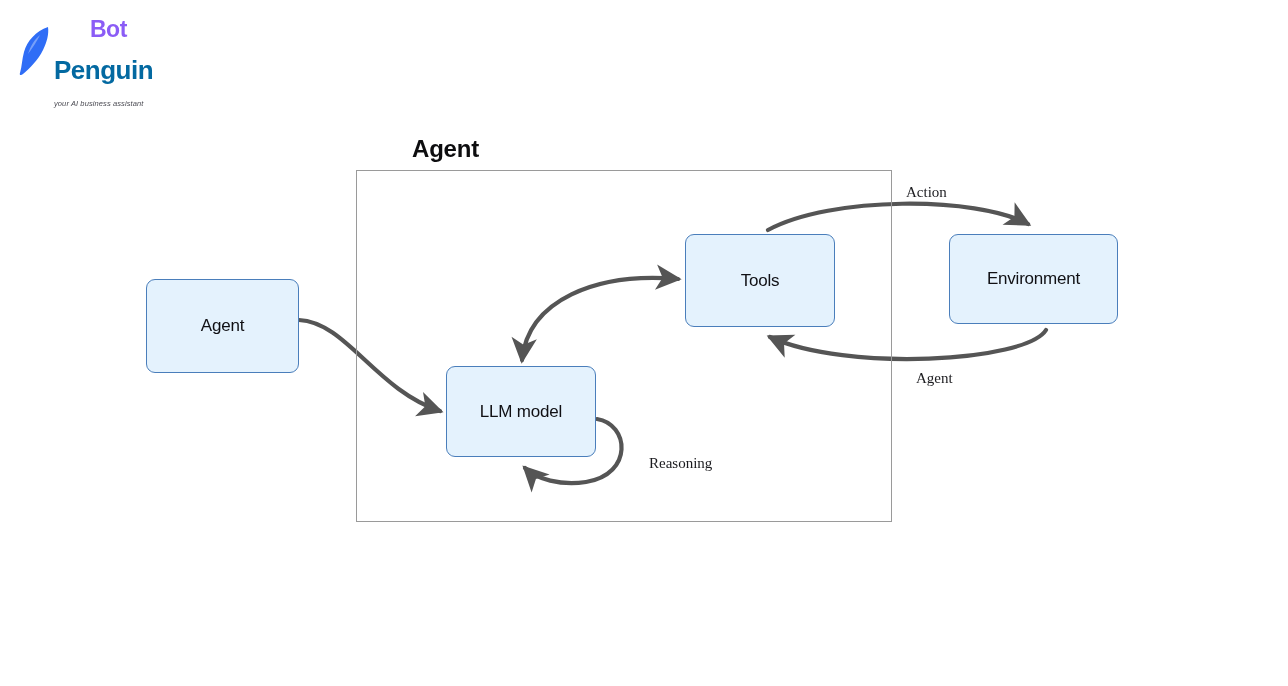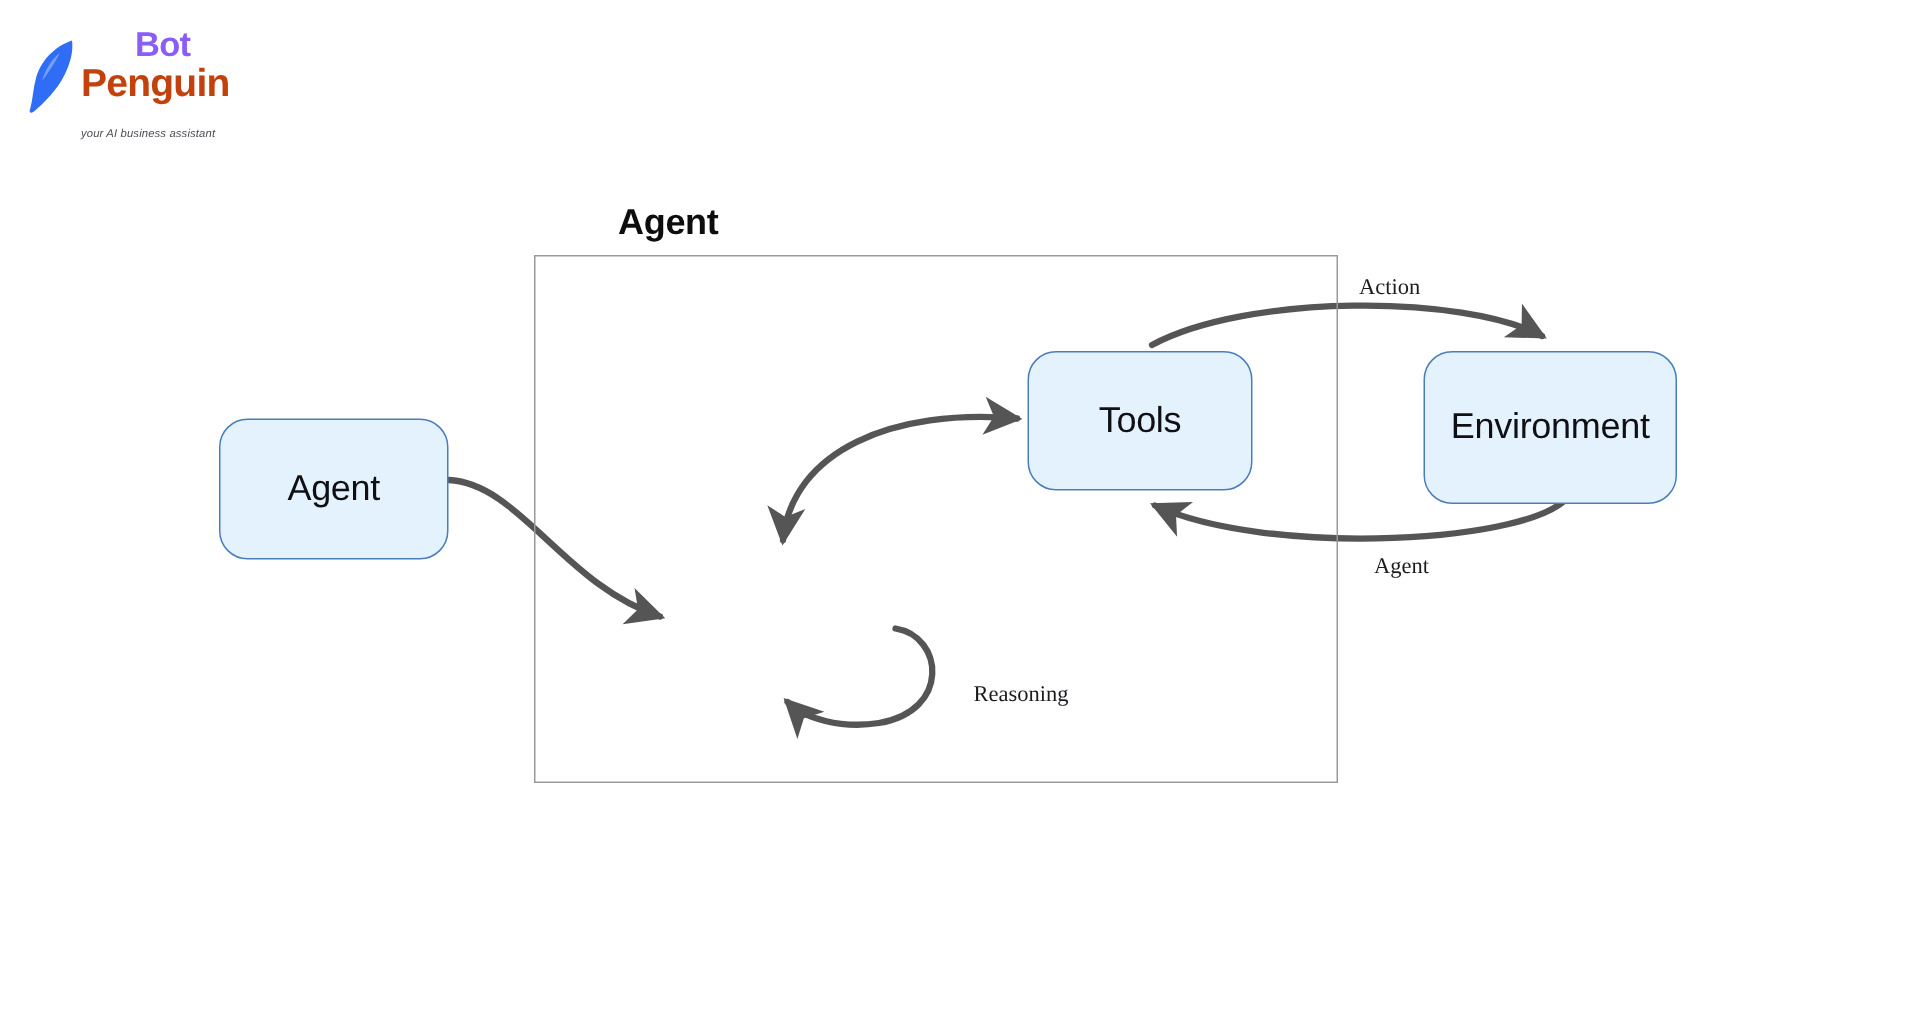--- a/index.html
+++ b/index.html
@@ -41,22 +41,22 @@
     letter-spacing: -0.5px;
     line-height: 1.0;
   }
   #logo-bot {
     font-size: 23px;
     color: #8b5cf6;
     margin-left: 36px;
   }
   #logo-penguin {
     font-size: 26px;
-    color: #c2410c;
-    margin-top: 1px;
+    color: #0369a1;
+    margin-top: 16px;
   }
   #logo-tagline {
     font-size: 7.5px;
     color: #4a4a52;
     font-style: italic;
     margin-top: 16px;
     letter-spacing: 0.1px;
     white-space: nowrap;
   }
 
@@ -96,32 +96,32 @@
     color: #0d0d0f;
     letter-spacing: -0.2px;
   }
 
   
   .node {
     position: absolute;
     box-sizing: border-box;
     background: #e4f2fd;
     border: 1.4px solid #4a7ebb;
-    border-radius: 19px;
+    border-radius: 9px;
     display: flex;
     align-items: center;
     justify-content: center;
     color: #101014;
-    font-size: 24px;
+    font-size: 17px;
     letter-spacing: -0.2px;
   }
   #node-task        { left: 130px; top: 279px; width: 153px; height: 94px; }
   #node-llm         { left: 430px; top: 366px; width: 150px; height: 91px; }
   #node-tools       { left: 669px; top: 234px; width: 150px; height: 93px; }
-  #node-environment { left: 933px; top: 234px; width: 169px; height: 102px; }
+  #node-environment { left: 933px; top: 234px; width: 169px; height: 90px; }
 
   
   .edge-label {
     position: absolute;
     font-size: 15px;
     color: #1b1b1f;
     white-space: nowrap;
     font-family: Liberation Serif, serif;
   }
   #label-action    { left: 890px; top: 184px; }
@@ -167,20 +167,23 @@
     <path d="M581,419 C613,424 618,474 570,482 C545,486 520,479 509,468" fill="none" stroke="#555555" stroke-width="4.2" stroke-linecap="round" marker-end="url(#arrowEnd)"></path>
   </svg>
 
   <div id="agent-box"></div>
   <div id="agent-label">Agent</div>
 
   <div class="node" id="node-task">
     <span>Agent</span>
   </div>
 
+  <div class="node" id="node-llm">
+    <span>LLM model</span>
+  </div>
 
   <div class="node" id="node-tools">
     <span>Tools</span>
   </div>
 
   <div class="node" id="node-environment">
     <span>Environment</span>
   </div>
 
   <div class="edge-label" id="label-action">Action</div>

